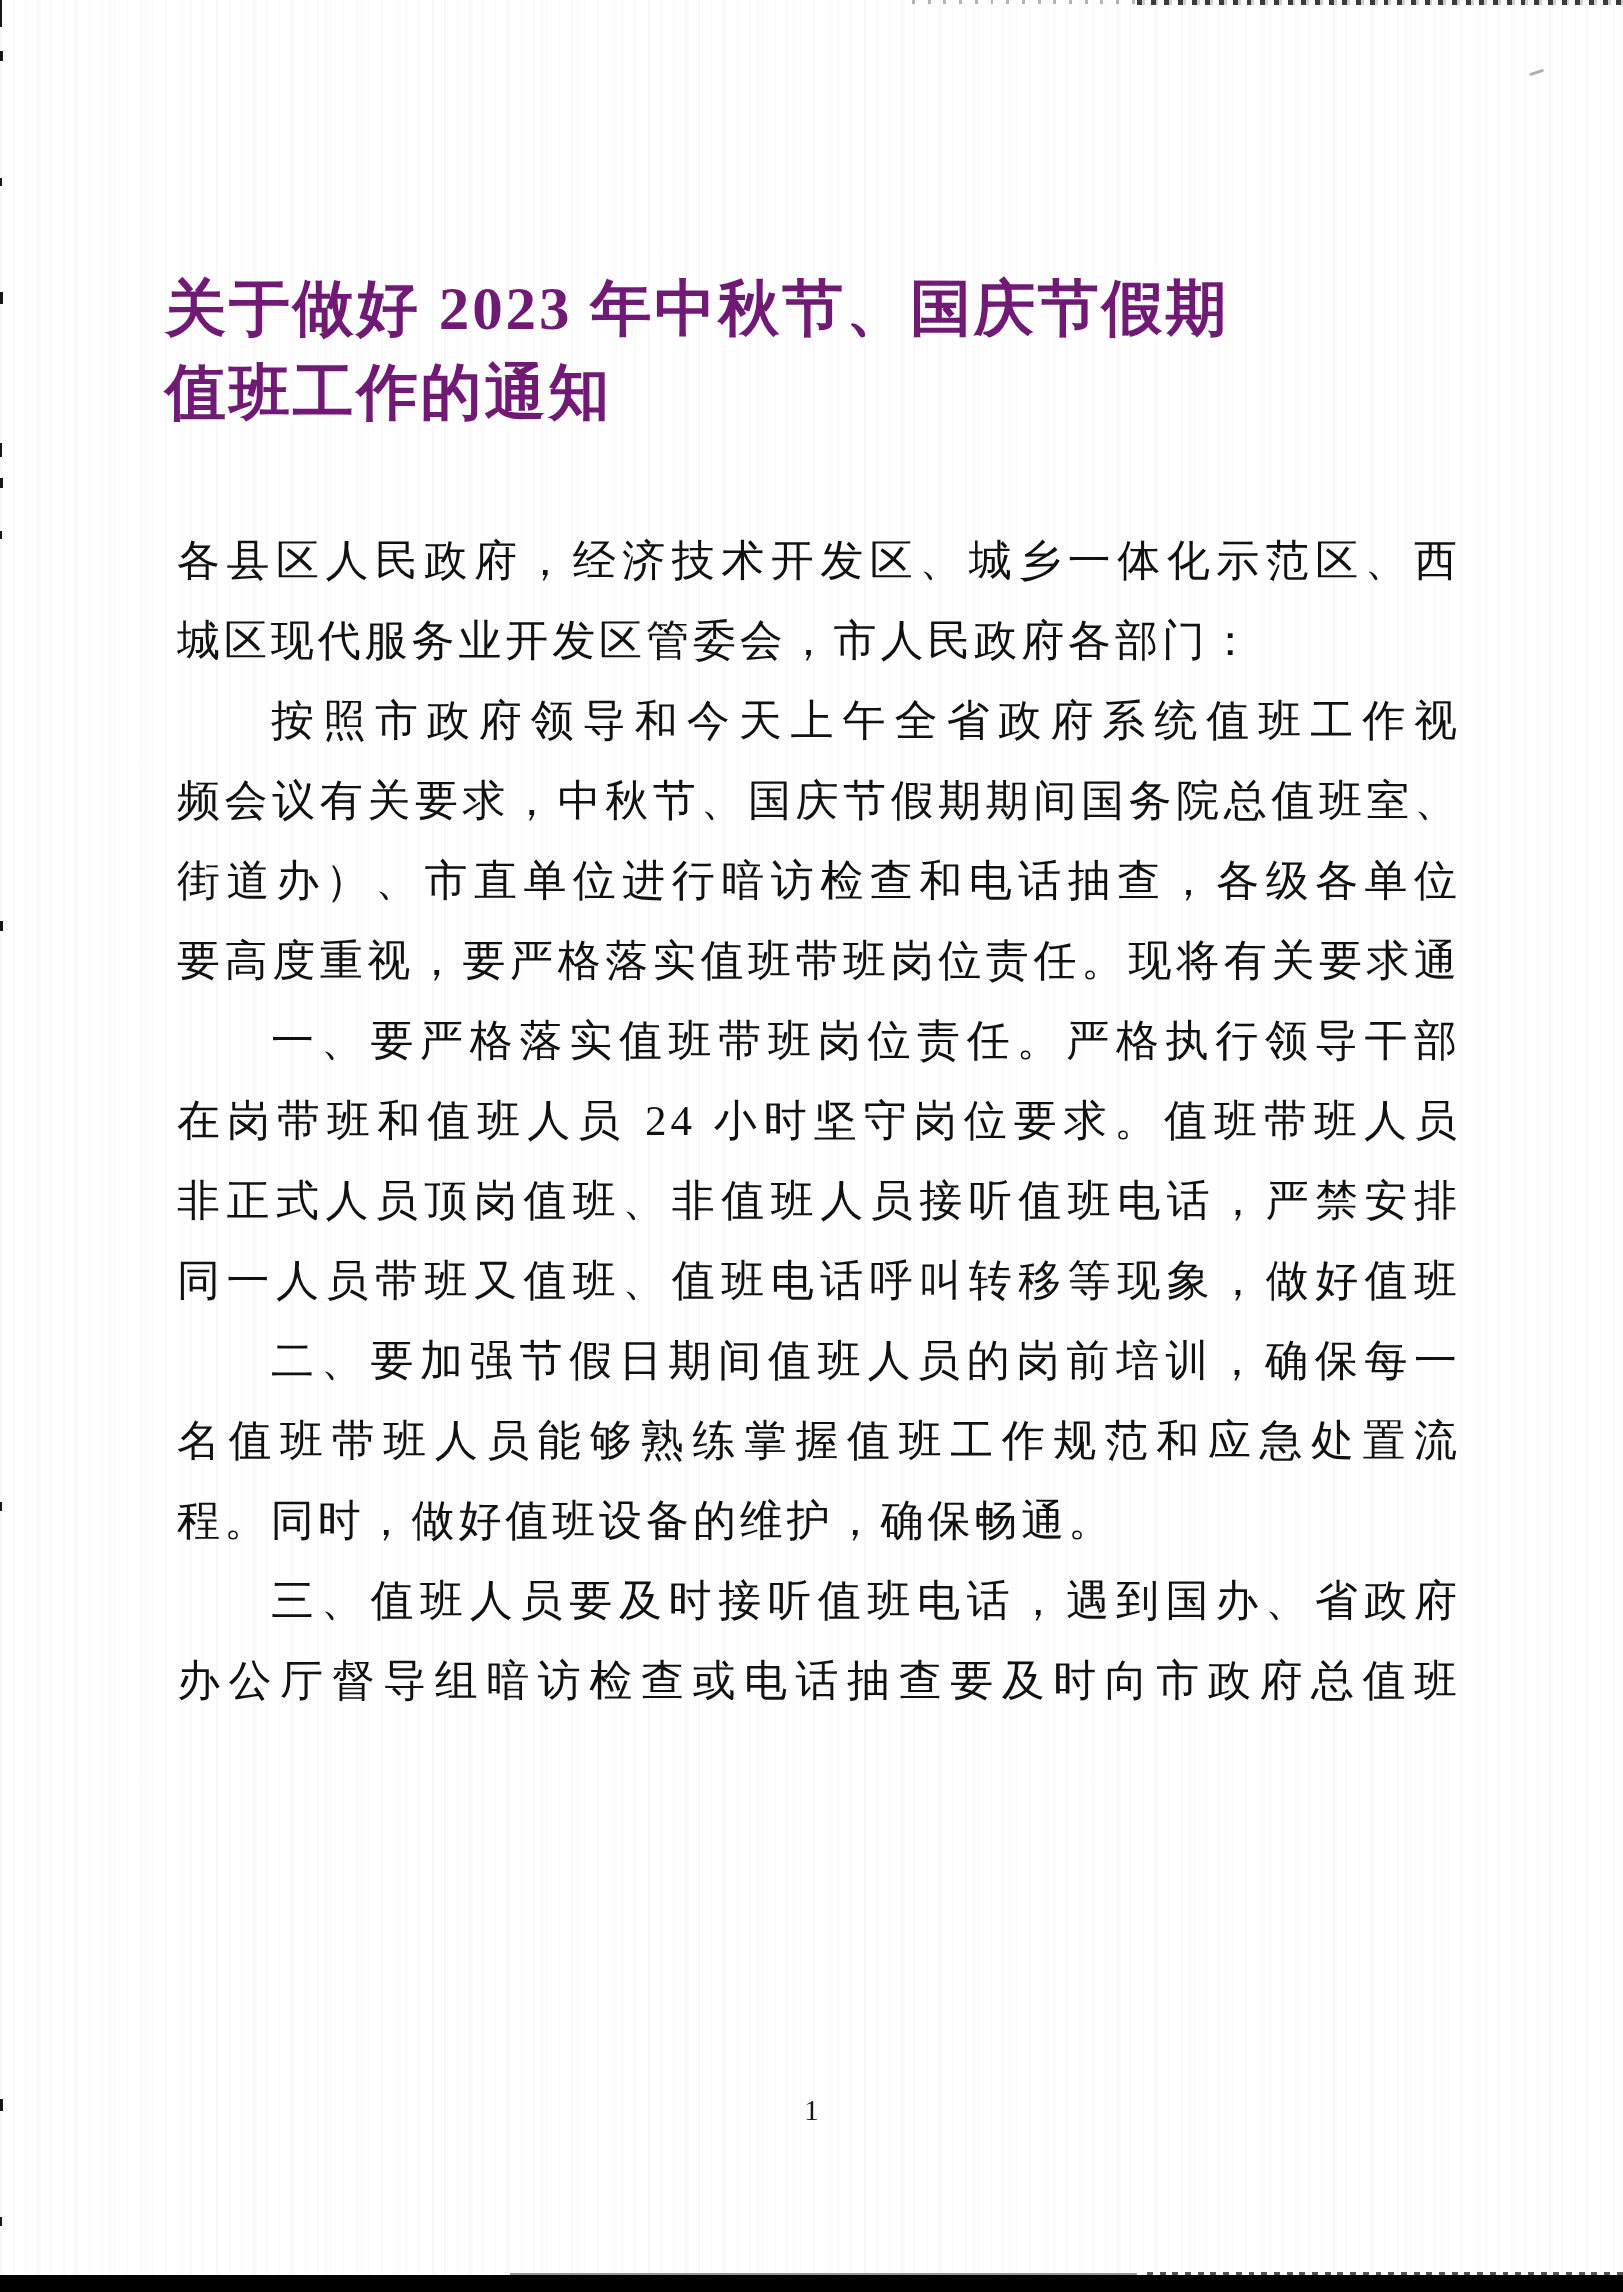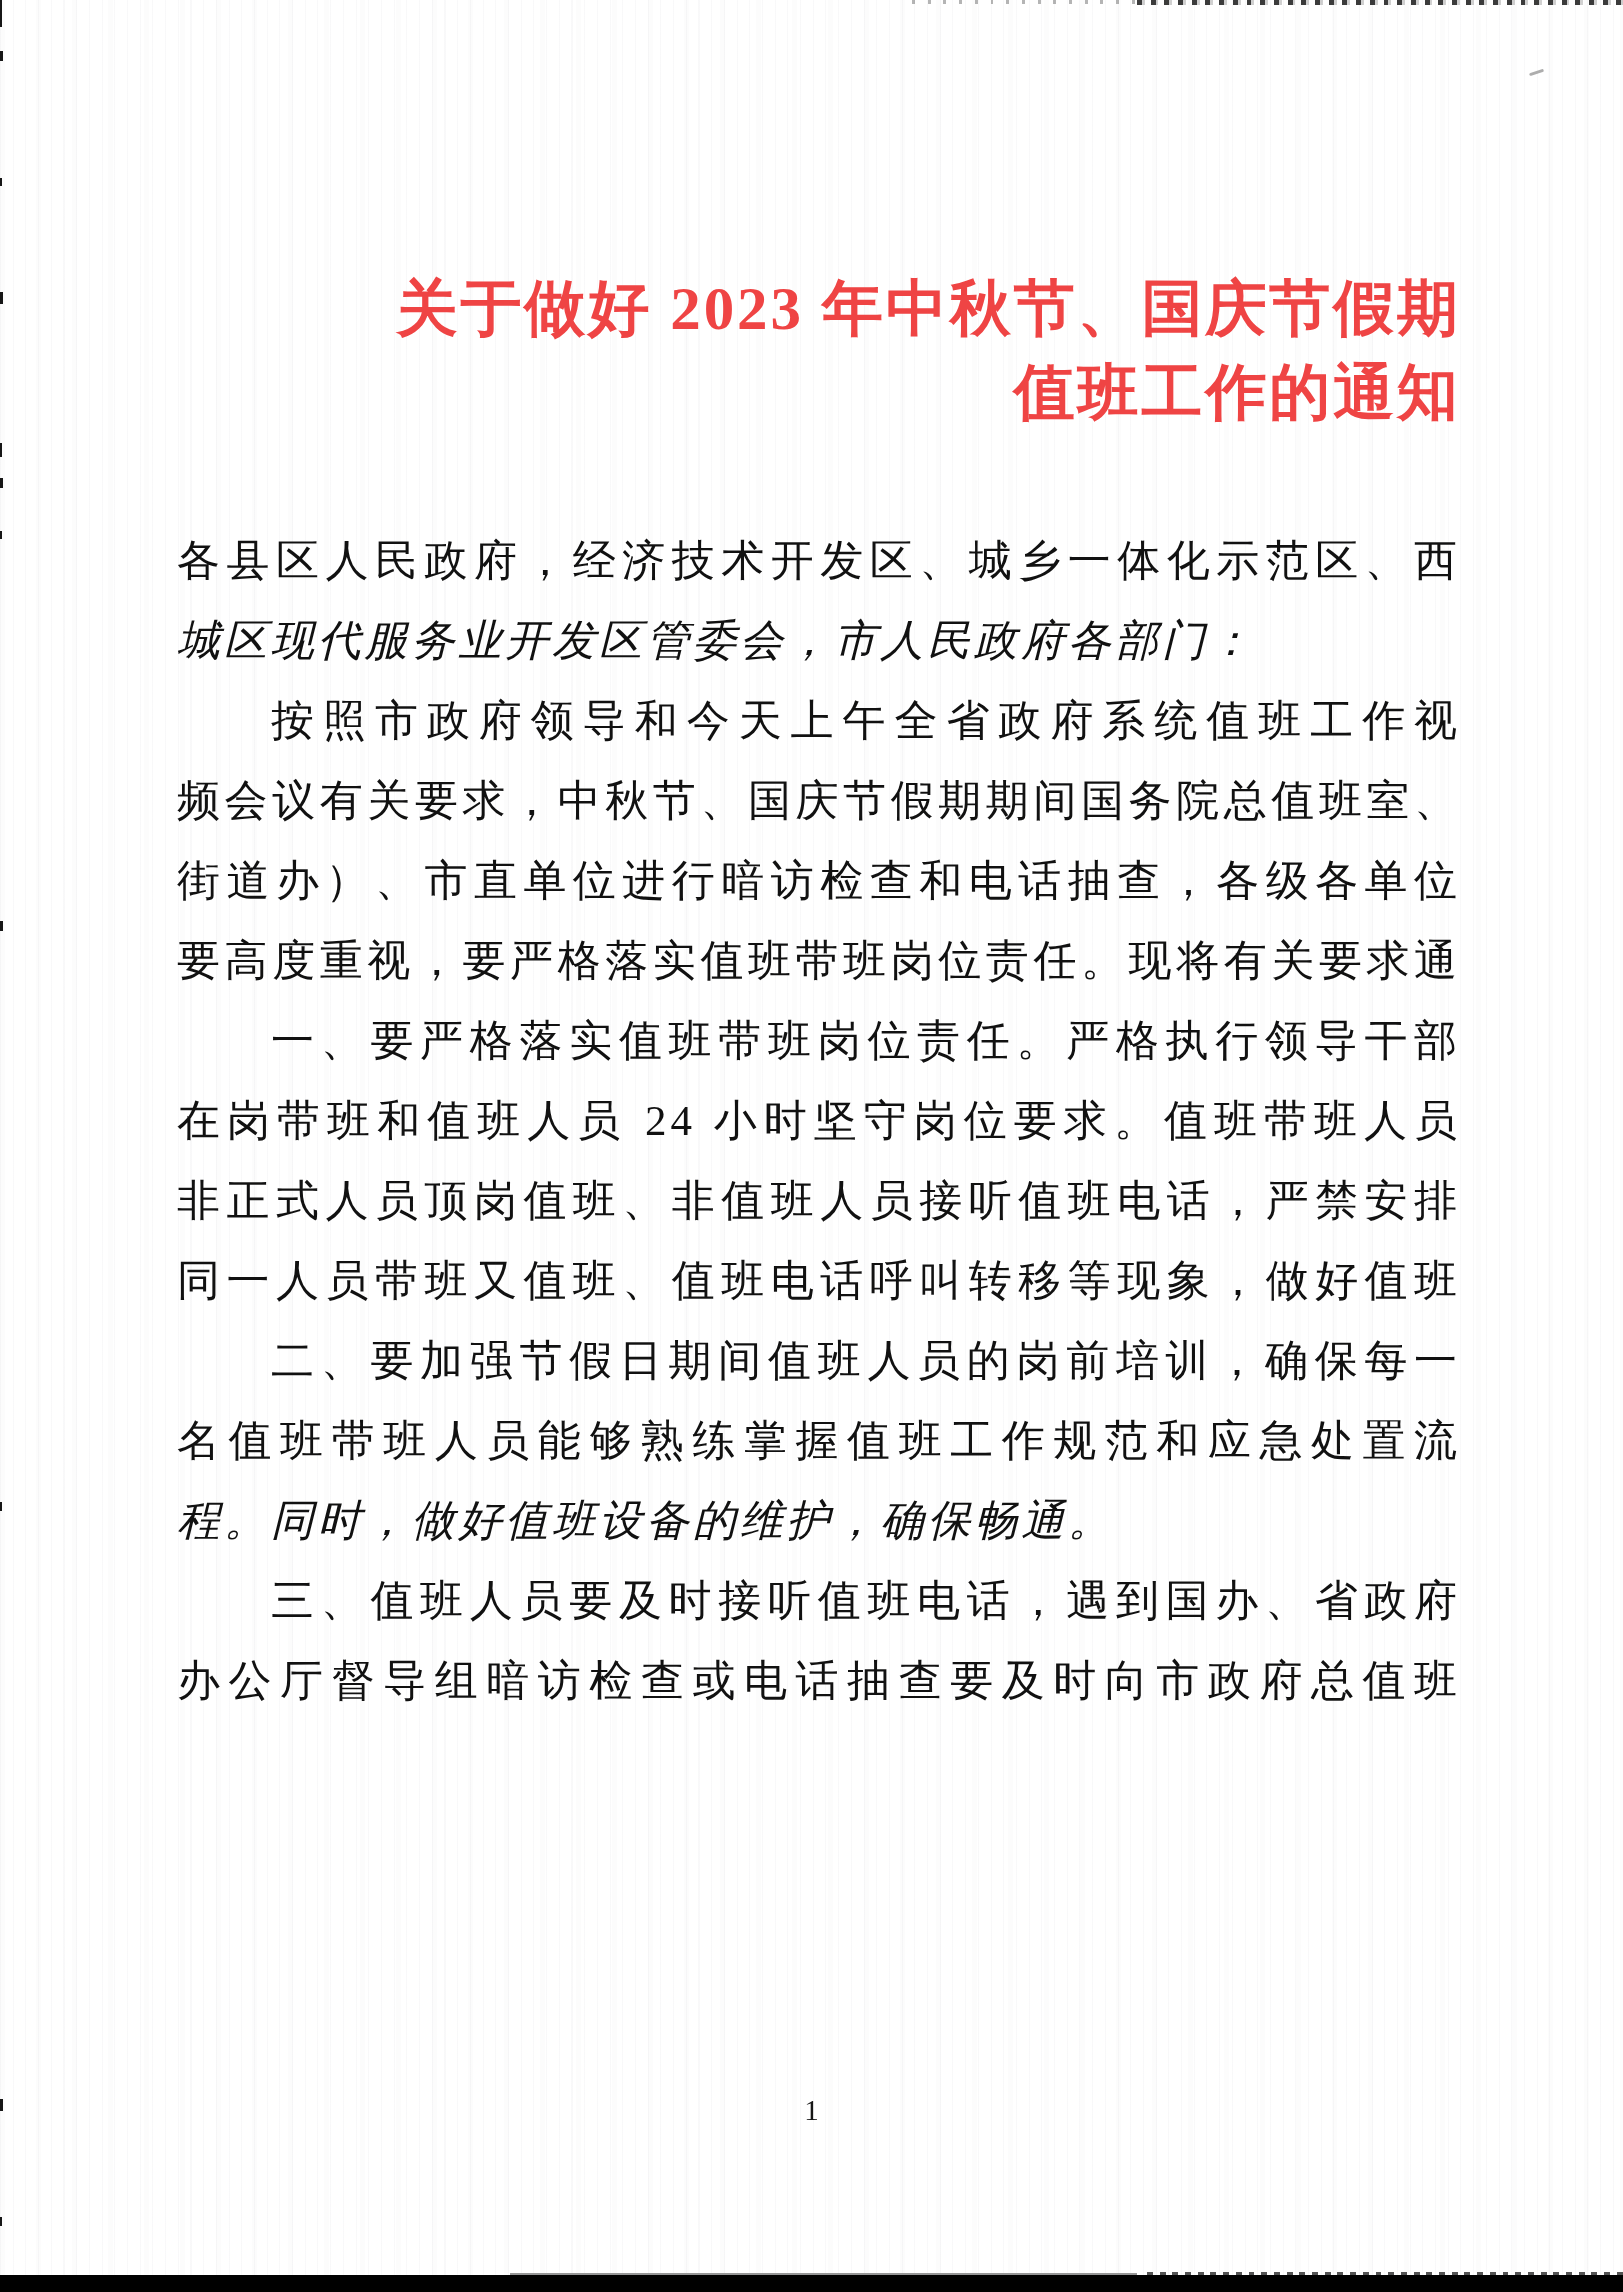--- a/index.html
+++ b/index.html
@@ -16,43 +16,43 @@
     background:
       repeating-linear-gradient(90deg, rgba(70,70,95,0.035) 0 1px, rgba(0,0,0,0) 1px 12.7px),
       repeating-linear-gradient(90deg, rgba(0,0,0,0.012) 0 4.9px, rgba(0,0,0,0) 4.9px 36px);
     pointer-events: none;
   }
   
   .title {
     position: absolute;
     left: 165px; width: 1296px; top: 267px;
     margin: 0;
-    text-align: right;
+    text-align: left;
     font-size: 61px;
     line-height: 84px;
     font-weight: 900;
     letter-spacing: 2.9px;
-    color: #ef4444;
+    color: #701a75;
   }
   
   .doc-body {
     position: absolute;
     left: 165px; top: 521px; width: 1296px;
     font-size: 43px;
     line-height: 80px;
     letter-spacing: 3.9px;
     color: #111111;
   }
   .line {
     text-align: justify;
     text-align-last: justify;
     white-space: nowrap;
     margin-left: 12px;
   }
-  .line.pend { text-align-last: left; font-style: italic; }   
+  .line.pend { text-align-last: left; }   
   .line.ind  { text-indent: 94px; }       
   
   .pagenum {
     position: absolute;
     left: 0; width: 100%; top: 2094px;
     text-align: center;
     font-size: 29px;
     line-height: 33px;
     color: #161616;
   }

